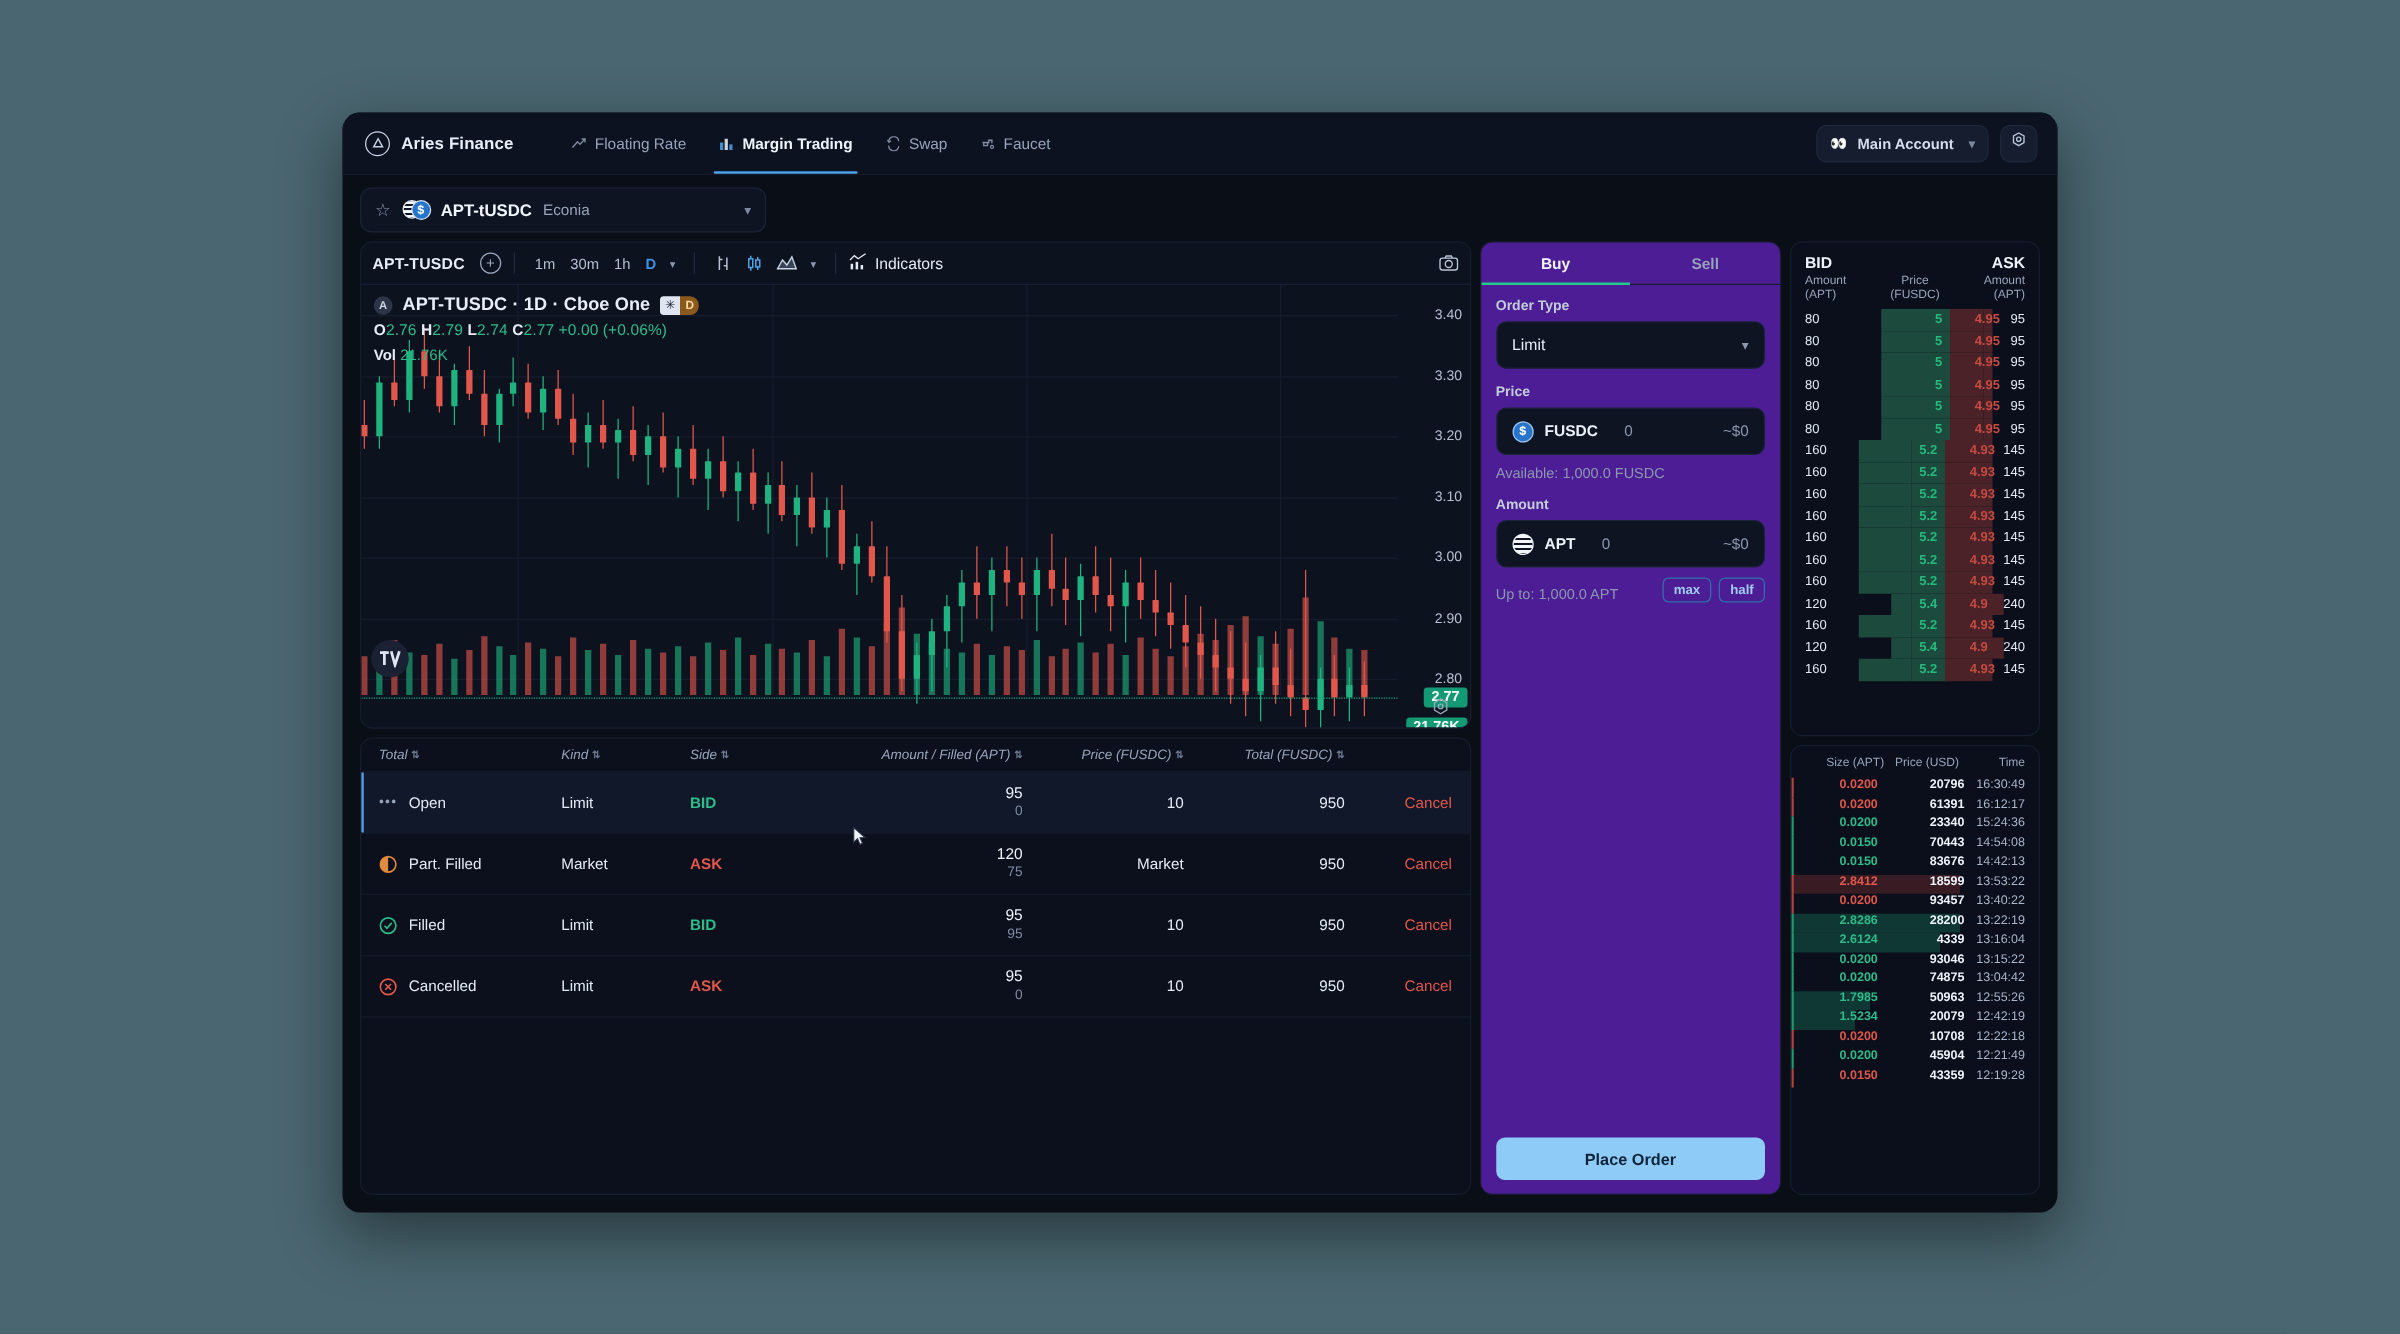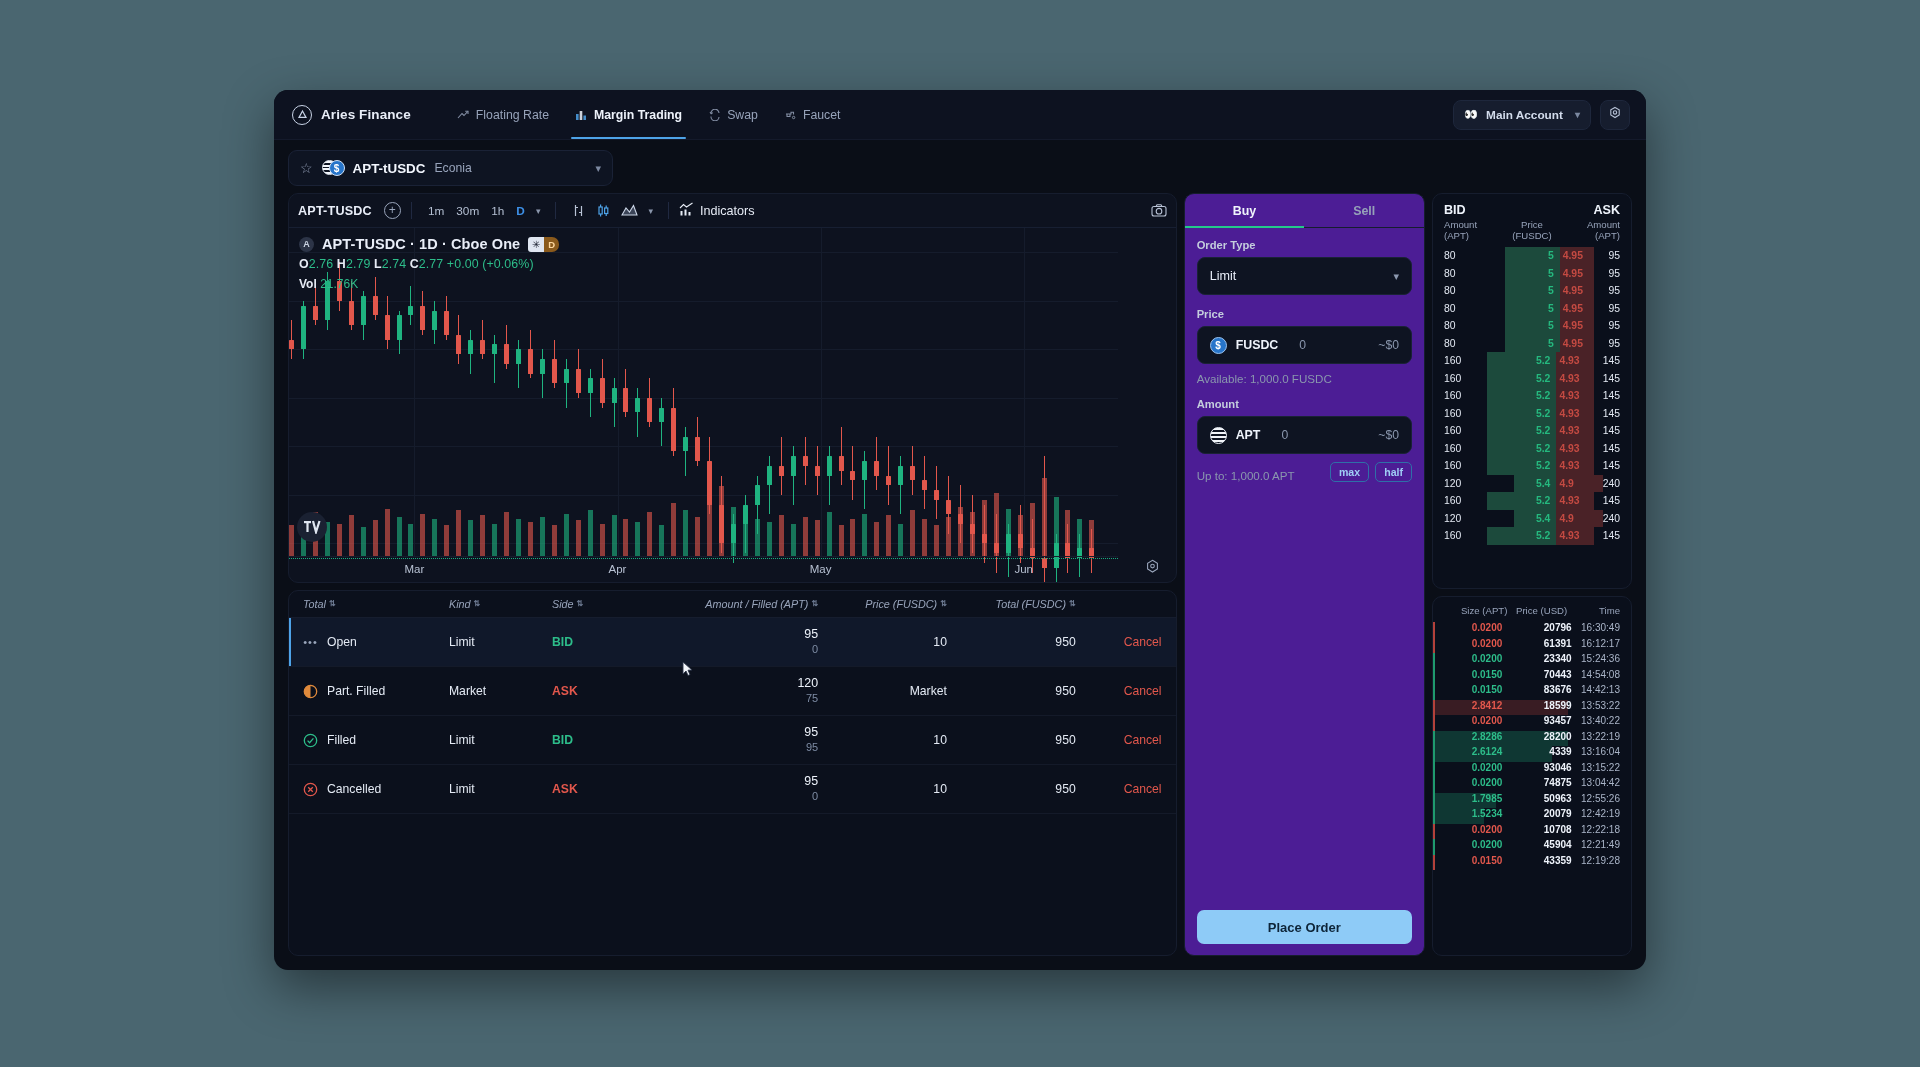--- a/index.html
+++ b/index.html
@@ -245,21 +245,21 @@
   .ob-heads span { color:#98a4bb; font-size:9.6px; }
   .obh-l { flex:1; text-align:left; }
   .obh-c { flex:1; text-align:center; }
   .obh-r { flex:1; text-align:right; }
   .ob-rows { flex:1; overflow:hidden; }
   .ob-row { display:flex; height:17.5px; align-items:center; position:relative; font-size:10.4px; }
   .ob-c { position:relative; height:100%; display:flex; align-items:center; }
   .obc-bidamt { width:28%; padding-left:11px; color:#e3e9f3; z-index:2;}
   .obc-bidbar { width:22%; position:relative; }
   .obc-bidprice { width:14%; text-align:right; color:#25b97f; font-weight:600; justify-content:flex-end; z-index:2;}
-  .obc-askprice { width:14%; padding-left:3px; color:#c44a42; font-weight:600; z-index:2;}
+  .obc-askprice { width:14%; padding-left:20px; color:#c44a42; font-weight:600; z-index:2;}
   .obc-askbar { width:10%; position:relative; }
   .obc-askamt { flex:1; text-align:right; padding-right:11px; color:#e3e9f3; justify-content:flex-end; z-index:2;}
   .bar-bid { position:absolute; right:0; top:0; bottom:0; background:#1c4a3c; }
   .bar-bidfull { position:absolute; left:0; right:0; top:0; bottom:0; background:#1c4a3c; }
   .bar-ask { position:absolute; left:0; top:0; bottom:0; background:#4a2227; }
   .bar-askfull { position:absolute; left:0; right:0; top:0; bottom:0; background:#4a2227; }
 
   
   .tr-panel { flex:1; display:flex; flex-direction:column; overflow:hidden; background:#0a0f1b;}
   .tr-heads { display:flex; padding: 8px 11px 6px 11px; }
@@ -793,25 +793,30 @@
                 <div class="wick" style="top: 305.76px; height: 43.68px; background: rgb(31, 179, 128);"></div>
                 <div class="body" style="top: 320.32px; height: 9.70667px; background: rgb(31, 179, 128);"></div>
               </div>
               <div class="vol" style="left: 800.378px; height: 35.6087px; background: rgb(226, 87, 76);"></div>
               <div class="candle" style="left: 800.378px; top: 0px; height: 364px;">
                 <div class="wick" style="top: 300.907px; height: 43.68px; background: rgb(226, 87, 76);"></div>
                 <div class="body" style="top: 320.32px; height: 9.70667px; background: rgb(226, 87, 76);"></div>
               </div>
               <div class="pricelinedot" style="top: 330.027px;"></div>
             </div>
-          <div class="time-axis" id="taxis">
-              <div class="ta-tick" style="left: 125.432px;">Mar</div>
-              <div class="ta-tick" style="left: 328.514px;">Apr</div>
-              <div class="ta-tick" style="left: 531.595px;">May</div>
-              <div class="ta-tick" style="left: 734.676px;">Jun</div>
+          <div class="price-axis" id="paxis">
+              <div class="pa-tick" style="top: 24.2667px;">3.40</div>
+              <div class="pa-tick" style="top: 72.8px;">3.30</div>
+              <div class="pa-tick" style="top: 121.333px;">3.20</div>
+              <div class="pa-tick" style="top: 169.867px;">3.10</div>
+              <div class="pa-tick" style="top: 218.4px;">3.00</div>
+              <div class="pa-tick" style="top: 266.933px;">2.90</div>
+              <div class="pa-tick" style="top: 315.467px;">2.80</div>
+              <div class="pa-badge" style="top: 330.027px;">2.77</div>
+              <div class="pa-badge" style="top: 354.027px;">21.76K</div>
             </div>
 
           <div class="tv-logo">
             <svg width="17" height="14" viewBox="0 0 17 14">
                 <rect x="0" y="1" width="7" height="2.2" fill="#dfe6f1"></rect>
                 <rect x="2.4" y="1" width="2.2" height="11" fill="#dfe6f1"></rect>
                 <path d="M9 1 L12 12 L15.5 1" fill="none" stroke="#dfe6f1" stroke-width="2.2"></path>
               </svg>
           </div>
           <div class="chart-target">

